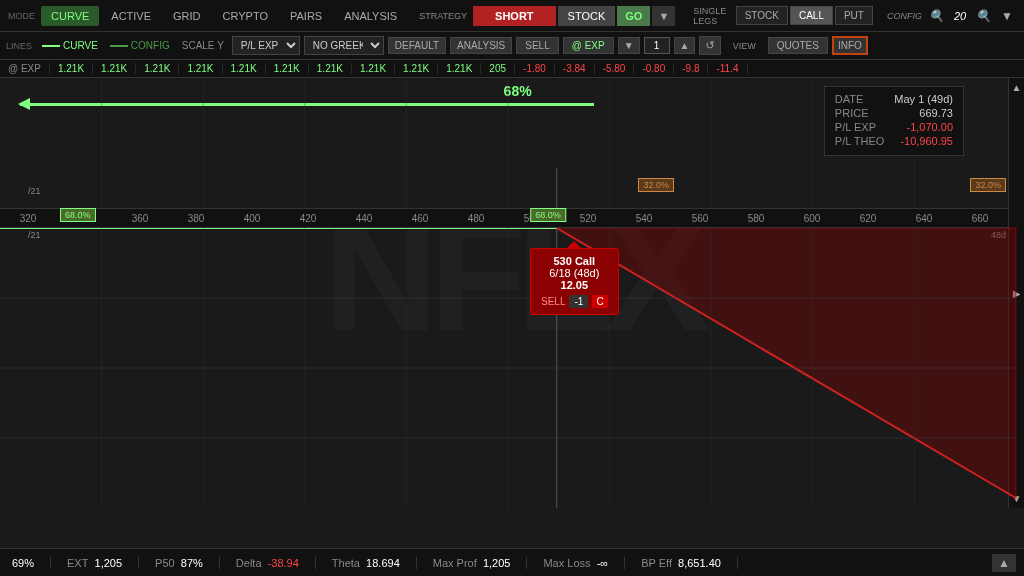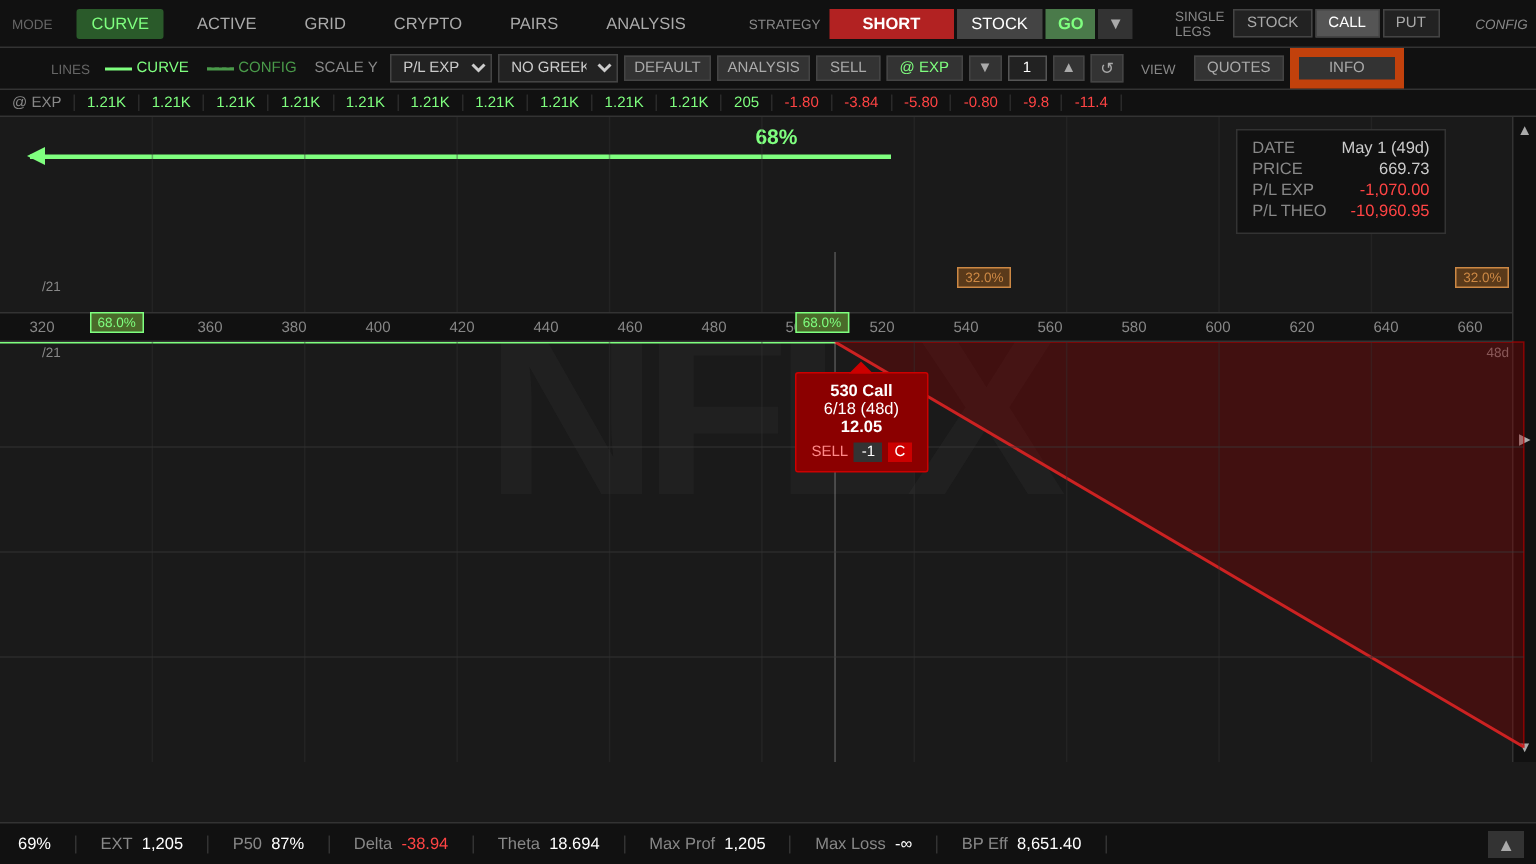--- a/index.html
+++ b/index.html
@@ -15,21 +15,21 @@
     }
 
     
     .top-bar {
       display: flex;
       align-items: center;
       background: #111;
       height: 32px;
       border-bottom: 1px solid #333;
       padding: 0 4px;
-      gap: 12px;
+      gap: 2px;
     }
 
     .mode-label {
       color: #666;
       font-size: 9px;
       padding: 0 4px;
     }
 
     .tab {
       padding: 4px 10px;
@@ -147,21 +147,20 @@
       height: 28px;
       border-bottom: 1px solid #333;
       padding: 0 4px;
       gap: 4px;
     }
 
     .sub-label {
       color: #666;
       font-size: 9px;
       padding: 0 2px;
-      margin-left: 28px;
     }
 
     .curve-item {
       display: flex;
       align-items: center;
       gap: 3px;
       padding: 2px 4px;
     }
     .curve-line {
       width: 18px;
@@ -271,22 +270,22 @@
       color: #aaa;
       border: 1px solid #444;
       padding: 2px 8px;
       font-size: 10px;
       cursor: pointer;
       margin-left: 8px;
     }
     .info-btn {
       background: #333;
       color: #aaa;
-      border: 6px solid #c2410c;
-      padding: 2px 20px;
+      border: 2px solid #c2410c;
+      padding: 2px 4px;
       font-size: 10px;
       cursor: pointer;
     }
 
     
     .values-bar {
       display: flex;
       align-items: center;
       background: #111;
       height: 18px;

